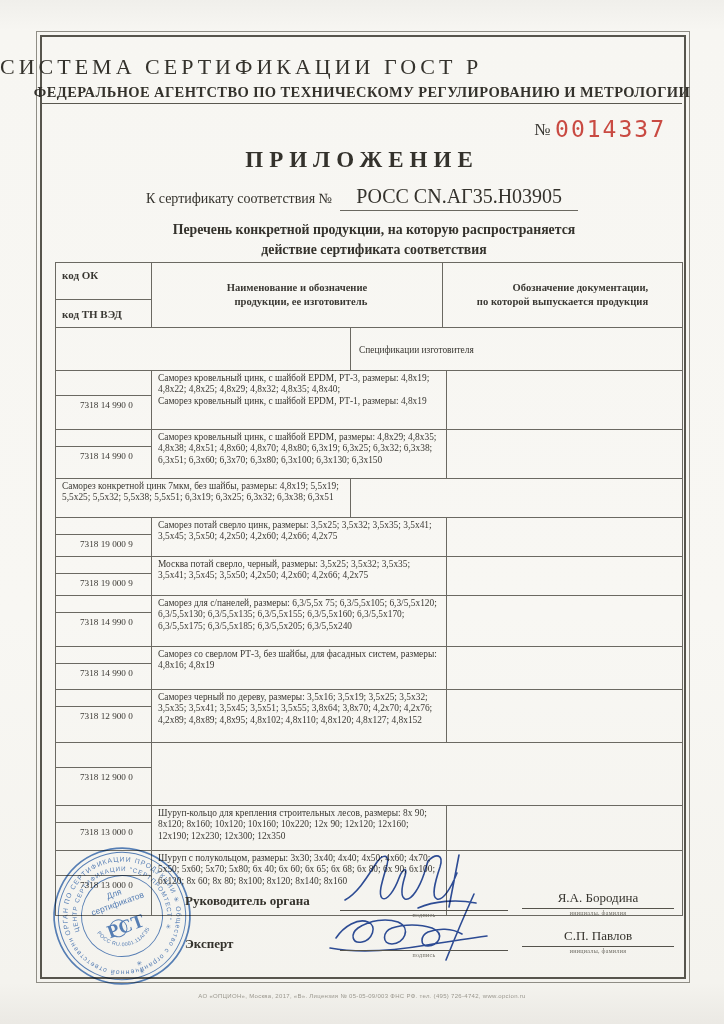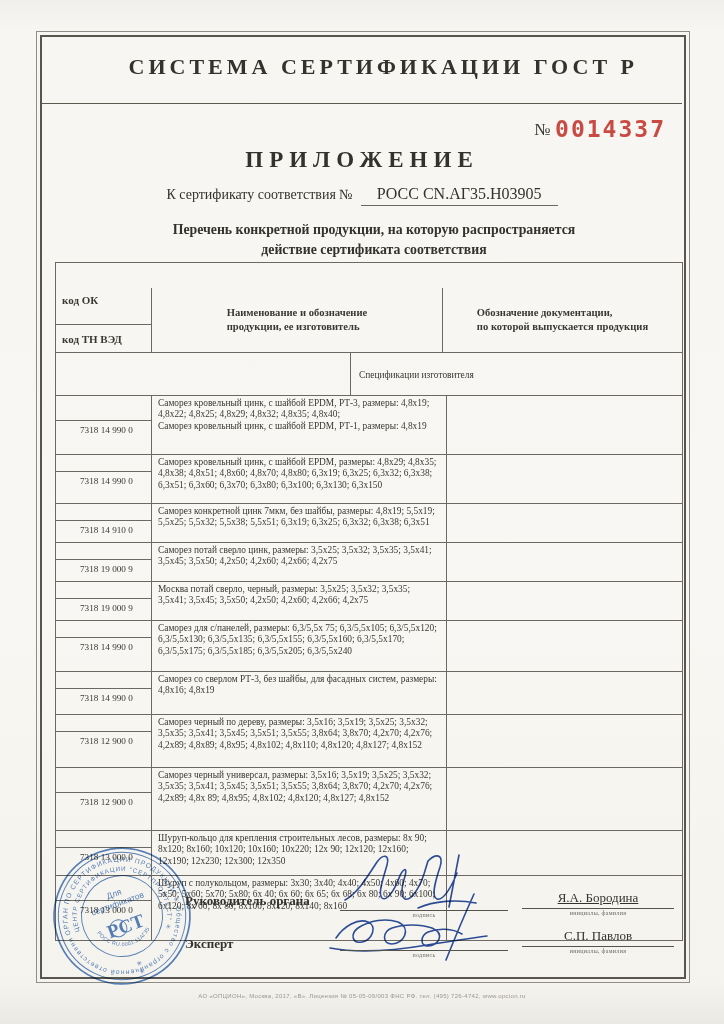--- a/index.html
+++ b/index.html
@@ -3,48 +3,48 @@
 <meta charset="utf-8">
 <style>
   html,body{margin:0;padding:0;background:#e9e7e2;}
   .page{position:relative;width:724px;height:1024px;margin:0 auto;overflow:hidden;
         background:linear-gradient(180deg,#f0efeb 0%,#f7f6f2 3%,#f8f7f3 60%,#f4f3ee 96%,#ebe9e4 100%);
         font-family:"Liberation Serif","DejaVu Serif",serif;color:#3a3833;}
   .frame{position:absolute;left:36px;top:31px;width:652px;height:950px;border:1px solid #8f8d85;}
   .frame-inner{position:absolute;inset:3px;border:2px solid #57554d;}
   .hdr-sep{position:absolute;left:42px;top:103px;width:640px;border-top:1.5px solid #5a584f;}
 
-  .doc-title{position:absolute;left:0;top:54px;width:638px;text-align:right;
-             font-size:22px;font-weight:bold;letter-spacing:4px;color:#34322c;}
+  .doc-title{position:absolute;left:0;top:54px;width:638px;text-align:left;
+             font-size:22px;font-weight:normal;letter-spacing:4px;color:#34322c;}
   .doc-subtitle{position:absolute;left:0;top:84px;width:724px;text-align:center;
              font-size:14.5px;font-weight:bold;letter-spacing:0.4px;color:#34322c;}
 
   .serial{position:absolute;right:58px;top:116px;font-size:17px;color:#3a3833;white-space:nowrap;}
-  .serial .digits{font-family:"DejaVu Sans Mono",monospace;font-size:23px;letter-spacing:2px;vertical-align:-2px;font-weight:bold;}
+  .serial .digits{font-family:"DejaVu Sans Mono",monospace;font-size:23px;letter-spacing:2px;vertical-align:-2px;}
 
   .appendix{position:absolute;left:0;top:147px;width:724px;text-align:center;
             font-size:23px;font-weight:bold;letter-spacing:6px;color:#34322c;}
   .certline{position:absolute;left:0;top:185px;width:724px;text-align:center;font-size:14px;color:#34322c;}
   .certline .certnum{display:inline-block;border-bottom:1px solid #6a6860;padding:0 16px 2px;
-            font-size:16px;margin-left:8px;}
+            font-size:20px;margin-left:8px;}
   .listdesc{position:absolute;left:12px;top:220px;width:724px;text-align:center;
             font-size:13.8px;font-weight:bold;line-height:1.45;color:#34322c;white-space:pre-line;}
 
   
   .ptable{position:absolute;left:55px;top:262px;width:626px;border:1px solid #6b6962;font-size:9.4px;}
-  .thead{display:flex;height:64px;border-bottom:1px solid #6b6962;font-weight:bold;margin-top:25px;}
+  .thead{display:flex;height:64px;border-bottom:1px solid #6b6962;font-weight:bold;}
   .trow{display:flex;border-bottom:1px solid #6b6962;}
   .trow:last-child{border-bottom:none;}
   .c1{width:95px;flex:0 0 95px;border-right:1px solid #6b6962;display:flex;flex-direction:column;}
   .c2{width:282px;flex:0 0 282px;border-right:1px solid #6b6962;padding:2px 6px;line-height:1.22;white-space:pre-line;}
   .c3{flex:1 1 auto;padding:2px 8px;line-height:1.22;}
   .thead .c1{font-size:11px;}
   .thead .c1 .c1top{height:30px;border-bottom:1px solid #6b6962;padding:6px 0 0 6px;}
   .thead .c1 .c1bot{padding:8px 0 0 6px;}
-  .thead .c2,.thead .c3{display:flex;align-items:center;justify-content:center;text-align:left;
+  .thead .c2,.thead .c3{display:flex;align-items:center;justify-content:center;text-align:right;
         font-size:10.6px;line-height:1.35;white-space:pre-line;padding:0 4px;}
   .tbody .c1{font-size:9.2px;}
   .tbody .c1top{height:14px;border-bottom:1px solid #6b6962;padding:2px 3px 0;white-space:pre-line;line-height:1.2;}
   .tbody .c1bot{padding:4px 3px 0 8px;margin-left:16px;}
   .tbody .trow.first .c1top{height:27px;}
   .tbody .trow.first .c1bot{padding-top:2px;}
   .tbody .trow:nth-of-type(2) .c1top,
   .tbody .trow:nth-of-type(10) .c1top,
   .tbody .trow:nth-of-type(12) .c1top{height:22px;}
   .tbody .trow:nth-of-type(1){min-height:42px;}
@@ -77,20 +77,21 @@
 <body>
 
 <div class="page">
 
   <div class="frame">
     <div class="frame-inner"></div>
   </div>
   <div class="hdr-sep"></div>
 
   <div class="doc-title">СИСТЕМА СЕРТИФИКАЦИИ ГОСТ Р</div>
+  <div class="doc-subtitle">ФЕДЕРАЛЬНОЕ АГЕНТСТВО ПО ТЕХНИЧЕСКОМУ РЕГУЛИРОВАНИЮ И МЕТРОЛОГИИ</div>
 
   <div class="serial">
     <span>№</span>
     <span class="digits" style="color:#c94a42;">0014337</span>
   </div>
 
   <div class="appendix">ПРИЛОЖЕНИЕ</div>
 
   <div class="certline">
     <span>К сертификату соответствия №</span><span class="certnum">РОСС CN.АГ35.Н03905</span>
@@ -126,24 +127,20 @@
         </div>
         <div class="trow">
           <div class="c1">
             <div class="c1top"></div>
             <div class="c1bot">7318 14 990 0</div>
           </div>
           <div class="c2">Саморез кровельный цинк, с шайбой EPDM, размеры: 4,8х29; 4,8х35; 4,8х38; 4,8х51; 4,8х60; 4,8х70; 4,8х80; 6,3х19; 6,3х25; 6,3х32; 6,3х38; 6,3х51; 6,3х60; 6,3х70; 6,3х80; 6,3х100; 6,3х130; 6,3х150</div>
           <div class="c3"></div>
         </div>
         <div class="trow">
-          <div class="c1">
-            <div class="c1top"></div>
-            <div class="c1bot">7318 14 910 0</div>
-          </div>
           <div class="c2">Саморез конкретной цинк 7мкм, без шайбы, размеры: 4,8х19; 5,5х19; 5,5х25; 5,5х32; 5,5х38; 5,5х51; 6,3х19; 6,3х25; 6,3х32; 6,3х38; 6,3х51</div>
           <div class="c3"></div>
         </div>
         <div class="trow">
           <div class="c1">
             <div class="c1top"></div>
             <div class="c1bot">7318 19 000 9</div>
           </div>
           <div class="c2">Саморез потай сверло цинк, размеры: 3,5х25; 3,5х32; 3,5х35; 3,5х41; 3,5х45; 3,5х50; 4,2х50; 4,2х60; 4,2х66; 4,2х75</div>
           <div class="c3"></div>
@@ -178,21 +175,20 @@
             <div class="c1bot">7318 12 900 0</div>
           </div>
           <div class="c2">Саморез черный по дереву, размеры: 3,5х16; 3,5х19; 3,5х25; 3,5х32; 3,5х35; 3,5х41; 3,5х45; 3,5х51; 3,5х55; 3,8х64; 3,8х70; 4,2х70; 4,2х76; 4,2х89; 4,8х89; 4,8х95; 4,8х102; 4,8х110; 4,8х120; 4,8х127; 4,8х152</div>
           <div class="c3"></div>
         </div>
         <div class="trow">
           <div class="c1">
             <div class="c1top"></div>
             <div class="c1bot">7318 12 900 0</div>
           </div>
-          <div class="c2">Саморез черный универсал, размеры: 3,5х16; 3,5х19; 3,5х25; 3,5х32; 3,5х35; 3,5х41; 3,5х45; 3,5х51; 3,5х55; 3,8х64; 3,8х70; 4,2х70; 4,2х76; 4,2х89; 4,8х 89; 4,8х95; 4,8х102; 4,8х120; 4,8х127; 4,8х152</div>
           <div class="c3"></div>
         </div>
         <div class="trow">
           <div class="c1">
             <div class="c1top"></div>
             <div class="c1bot">7318 13 000 0</div>
           </div>
           <div class="c2">Шуруп-кольцо для крепления строительных лесов, размеры: 8х 90; 8х120; 8х160; 10х120; 10х160; 10х220; 12х 90; 12х120; 12х160; 12х190; 12х230; 12х300; 12х350</div>
           <div class="c3"></div>
         </div>
@@ -237,21 +233,21 @@
 
   <div class="roleline" style="left:185px;top:893px;">Руководитель органа</div>
   <div class="roleline" style="left:185px;top:936px;">Эксперт</div>
 
   <svg class="sigsvg" style="left:335px;top:852px;width:170px;height:58px;" viewBox="0 0 170 58">
     <path d="M10 48 C24 40 34 22 42 10 C48 2 55 2 52 13 C47 30 43 42 47 46 C52 50 60 37 64 26 C67 18 73 13 70 24 C66 37 66 45 70 47 C77 49 85 34 89 22 L93 9 C101 1 109 2 105 15 C100 30 96 45 102 47 C108 49 116 36 122 21 M124 3 L114 55" fill="none" stroke="#2f4f9e" stroke-width="1.6" stroke-linecap="round"></path>
   </svg>
   <div class="sigline" style="left:340px;top:910px;width:168px;"></div>
   <div class="tinylabel" style="left:340px;top:912px;width:168px;">подпись</div>
 
-  <div class="signame" style="left:525px;top:890px;width:146px;text-decoration:underline;">Я.А. Бородина</div>
+  <div class="signame" style="left:525px;top:890px;width:146px;">Я.А. Бородина</div>
   <div class="sigline" style="left:522px;top:908px;width:152px;"></div>
   <div class="tinylabel" style="left:522px;top:910px;width:152px;">инициалы, фамилия</div>
 
   <svg class="sigsvg" style="left:322px;top:888px;width:200px;height:75px;" viewBox="0 0 200 75">
     <path d="M8 60 C35 65 70 63 105 57 C130 53 150 50 165 48 M14 50 C22 38 36 30 46 34 C56 38 50 52 40 54 C30 56 28 46 36 40 C48 32 64 30 76 34 C90 40 82 56 70 56 C60 56 60 44 70 40 C82 36 98 36 110 40 C124 46 116 58 106 58 C98 58 98 48 106 44 C116 40 130 40 140 46 M152 6 C142 28 132 52 124 72 M96 20 C112 13 134 11 154 15" fill="none" stroke="#2f4f9e" stroke-width="1.6" stroke-linecap="round"></path>
   </svg>
   <div class="sigline" style="left:340px;top:950px;width:168px;"></div>
   <div class="tinylabel" style="left:340px;top:952px;width:168px;">подпись</div>
 
   <div class="signame" style="left:525px;top:928px;width:146px;">С.П. Павлов</div>

